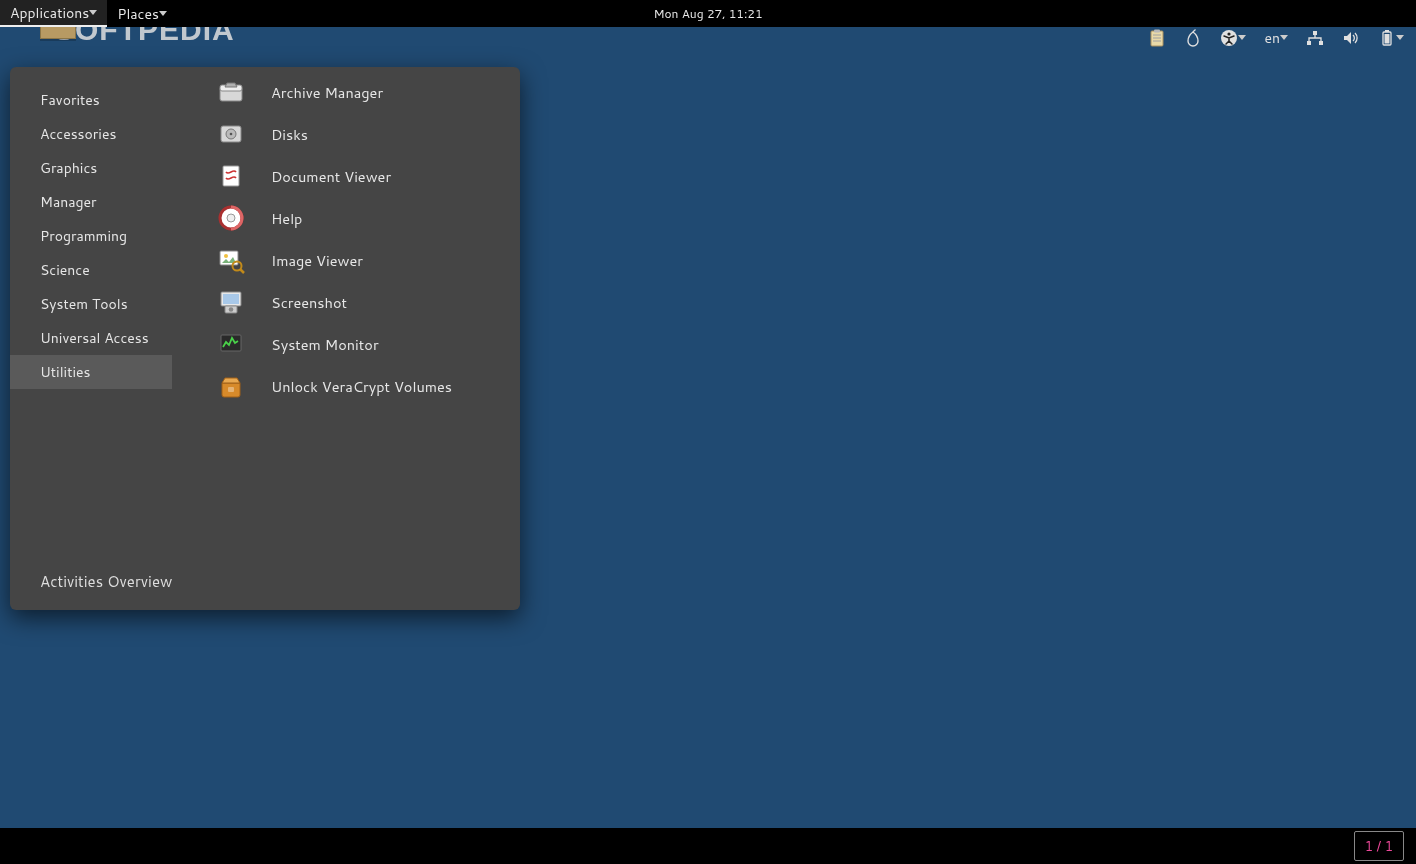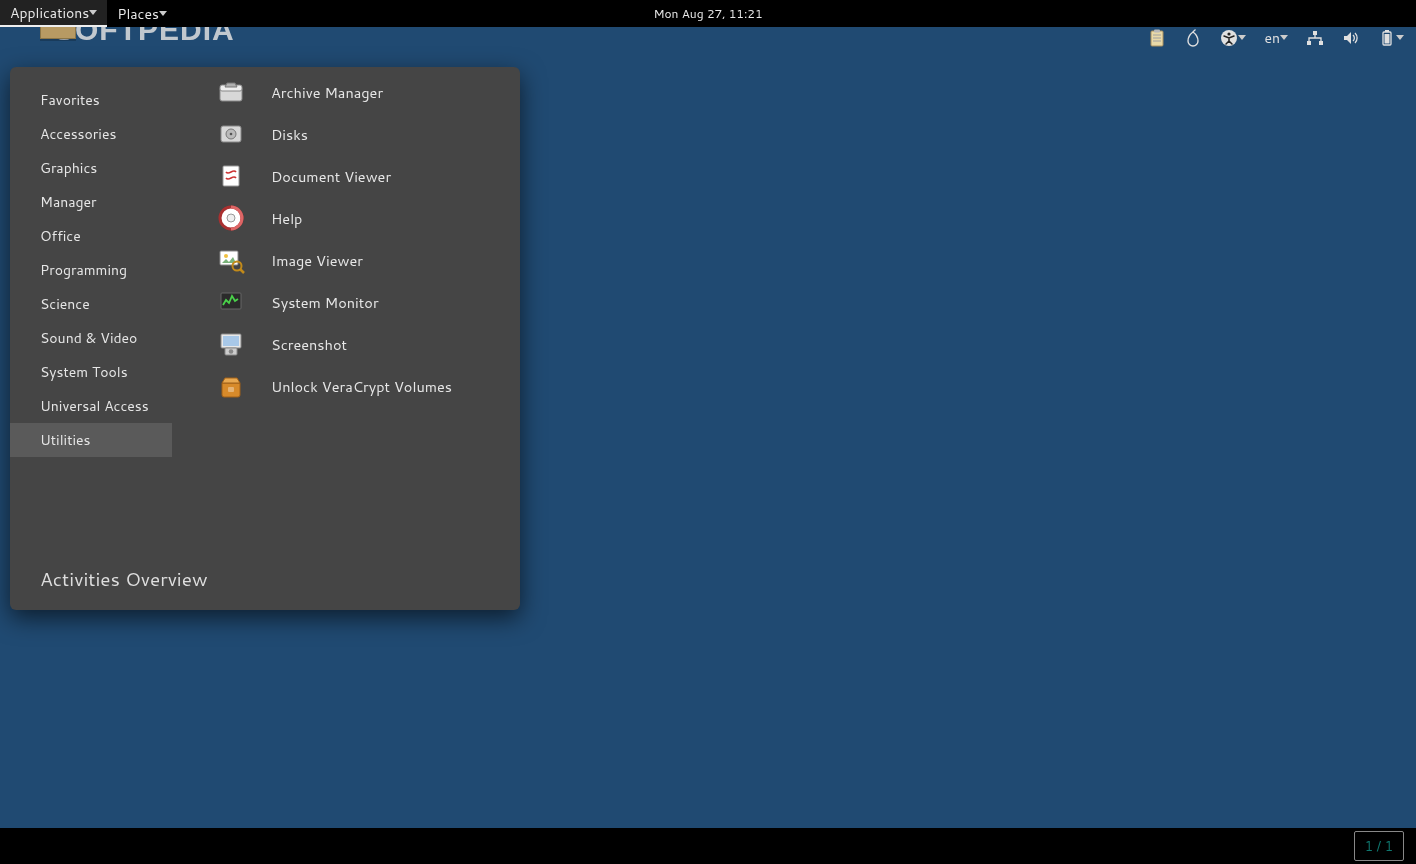--- a/index.html
+++ b/index.html
@@ -22,28 +22,28 @@
 .watermark { position: absolute; top: -14px; left: 54px; color: rgba(222,222,222,0.85); font-size: 30px; font-weight: 900; letter-spacing: 1px; font-family: Arial, sans-serif; z-index: 1; }
 .home-icon { position: absolute; top: -10px; left: 40px; width: 36px; height: 22px; background: #b79a63; border: 1px solid #8a7547; box-shadow: 0 2px 0 rgba(0,0,0,0.2); z-index: 2; }
 
 .app-menu { position: absolute; top: 40px; left: 10px; width: 510px; height: 543px; background: #454545; border-radius: 6px; box-shadow: 0 8px 24px rgba(0,0,0,0.6); z-index: 10; display: flex; flex-direction: column; padding-bottom: 10px; }
 .app-menu-body { flex: 1; display: flex; }
 .cat-col { width: 162px; padding: 16px 0 0 0; }
 .cat-item { color: #e6e6e6; font-size: 14px; padding: 7px 0 7px 30px; cursor: pointer; }
 .cat-item.selected { background: #5a5a5a; }
 .list-col { flex: 1; padding: 4px 0 0 0; }
 .footer { padding: 12px 0 8px 30px; }
-.footer-item { color: #dedede; font-size: 19px; cursor: pointer; }
+.footer-item { color: #dedede; font-size: 15px; cursor: pointer; }
 
 .app-row { display: flex; align-items: center; gap: 25px; padding: 6px 0 6px 44px; cursor: pointer; }
 .app-icon { width: 30px; height: 30px; display: flex; align-items: center; justify-content: center; }
 .app-label { color: #e6e6e6; font-size: 14.5px; }
 
 .bottombar { height: 36px; background: #000; display: flex; align-items: center; justify-content: flex-end; padding-right: 12px; }
-.workspace-ind { border: 1px solid #888; color: #0f766e; font-size: 13px; padding: 5px 10px; border-radius: 2px; }
+.workspace-ind { border: 1px solid #888; color: #ec4899; font-size: 13px; padding: 5px 10px; border-radius: 2px; }
 
 
 svg { display: block; }
 </style>
 </head>
 <body>
 
 <div class="topbar">
   <div class="topbar-left">
     <div class="top-menu-item active">
@@ -125,24 +125,22 @@
   <div class="watermark">SOFTPEDIA</div>
   <div class="home-icon"></div>
 
   <div class="app-menu">
     <div class="app-menu-body">
       <div class="cat-col" id="cat-col">
           <div class="cat-item">Favorites</div>
           <div class="cat-item">Accessories</div>
           <div class="cat-item">Graphics</div>
           <div class="cat-item">Manager</div>
-          <div class="cat-item">Office</div>
           <div class="cat-item">Programming</div>
           <div class="cat-item">Science</div>
-          <div class="cat-item">Sound &amp; Video</div>
           <div class="cat-item">System Tools</div>
           <div class="cat-item">Universal Access</div>
           <div class="cat-item selected">Utilities</div>
         </div>
       <div class="list-col" id="list-col">
           <div class="app-row">
             <span class="app-icon">
               <svg width="30" height="30" viewBox="0 0 30 30">
                 <rect x="4" y="10" width="22" height="14" rx="2" fill="#d8d8d8" stroke="#888"></rect>
                 <rect x="4" y="8" width="22" height="6" rx="2" fill="#eee" stroke="#888"></rect>
@@ -188,40 +186,40 @@
                 <path d="M6 18l4-4 3 3 4-5 3 6z" fill="#7ab27a"></path>
                 <circle cx="21" cy="21" r="4.5" fill="none" stroke="#c28a1a" stroke-width="2"></circle>
                 <line x1="24" y1="24" x2="28" y2="28" stroke="#c28a1a" stroke-width="2.5"></line>
               </svg>
             </span>
             <span class="app-label">Image Viewer</span>
           </div>
           <div class="app-row">
             <span class="app-icon">
               <svg width="30" height="30" viewBox="0 0 30 30">
-                <rect x="5" y="6" width="20" height="16" rx="1" fill="#2a2a2a" stroke="#666"></rect>
-                <path d="M7 18l3-5 3 3 3-7 3 5 3-2" stroke="#4ad24a" stroke-width="1.8" fill="none"></path>
-              </svg>
-            </span>
-            <span class="app-label">System Monitor</span>
-          </div>
-          <div class="app-row">
-            <span class="app-icon">
-              <svg width="30" height="30" viewBox="0 0 30 30">
                 <rect x="5" y="5" width="20" height="14" rx="1" fill="#e8e8e8" stroke="#888"></rect>
                 <rect x="7" y="7" width="16" height="10" fill="#a8c8e8"></rect>
                 <rect x="9" y="19" width="12" height="7" rx="1" fill="#ccc" stroke="#888"></rect>
                 <circle cx="15" cy="22.5" r="2.3" fill="#888"></circle>
               </svg>
             </span>
             <span class="app-label">Screenshot</span>
           </div>
           <div class="app-row">
             <span class="app-icon">
               <svg width="30" height="30" viewBox="0 0 30 30">
+                <rect x="5" y="6" width="20" height="16" rx="1" fill="#2a2a2a" stroke="#666"></rect>
+                <path d="M7 18l3-5 3 3 3-7 3 5 3-2" stroke="#4ad24a" stroke-width="1.8" fill="none"></path>
+              </svg>
+            </span>
+            <span class="app-label">System Monitor</span>
+          </div>
+          <div class="app-row">
+            <span class="app-icon">
+              <svg width="30" height="30" viewBox="0 0 30 30">
                 <path d="M6 12h18v12a2 2 0 0 1-2 2H8a2 2 0 0 1-2-2z" fill="#d78a2a" stroke="#a06018"></path>
                 <path d="M6 12l3-5h12l3 5z" fill="#e8a850" stroke="#a06018"></path>
                 <rect x="12" y="16" width="6" height="5" rx="1" fill="#fff" opacity="0.35"></rect>
               </svg>
             </span>
             <span class="app-label">Unlock VeraCrypt Volumes</span>
           </div>
         </div>
     </div>
     <div class="footer">

